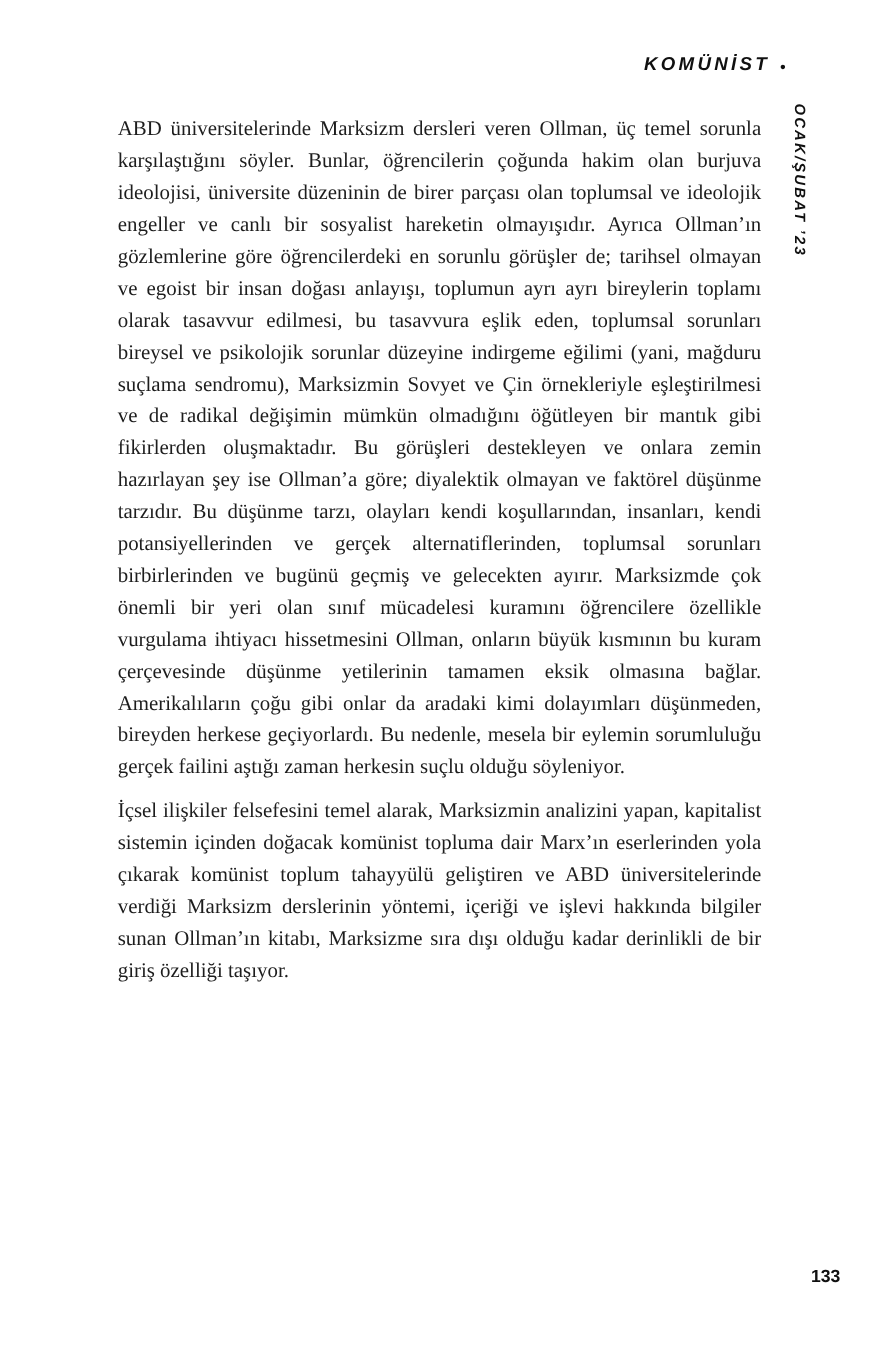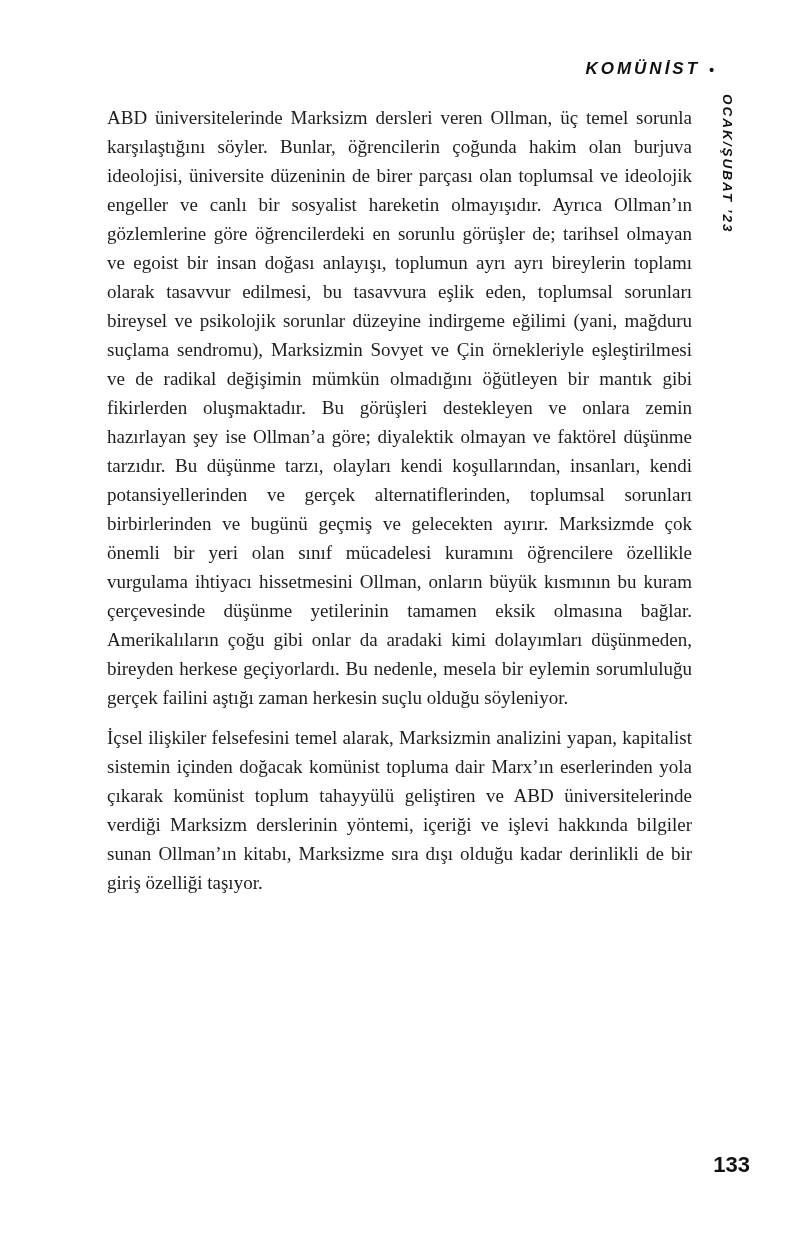--- a/index.html
+++ b/index.html
@@ -11,21 +11,21 @@
     width: 798px;
     height: 1241px;
     background: #ffffff;
     font-family: "Liberation Serif", serif;
     color: #1c1c1c;
     overflow: hidden;
   }
 
   .masthead {
     position: absolute;
-    top: 59px;
+    top: 49px;
     right: 84px;
     display: flex;
     align-items: center;
     gap: 9px;
     font-family: "Liberation Sans", sans-serif;
     font-weight: bold;
     font-style: italic;
     font-size: 17px;
     letter-spacing: 3px;
     color: #101010;
@@ -63,24 +63,24 @@
     color: #1d1d1d;
     hyphens: auto;
     -webkit-hyphens: auto;
   }
   .article p { margin: 0 0 11px 0; }
   .article p:last-child { margin-bottom: 11px; }
 
   .folio {
     position: absolute;
     top: 1152px;
-    right: 48px;
+    right: 34px;
     font-family: "Liberation Sans", sans-serif;
     font-weight: bold;
-    font-size: 22px;
+    font-size: 16px;
     color: #101010;
   }
 </style>
 </head>
 <body>
 
 <div class="page">
 
   <div class="masthead">
     <span class="journal">KOMÜNİST</span>

